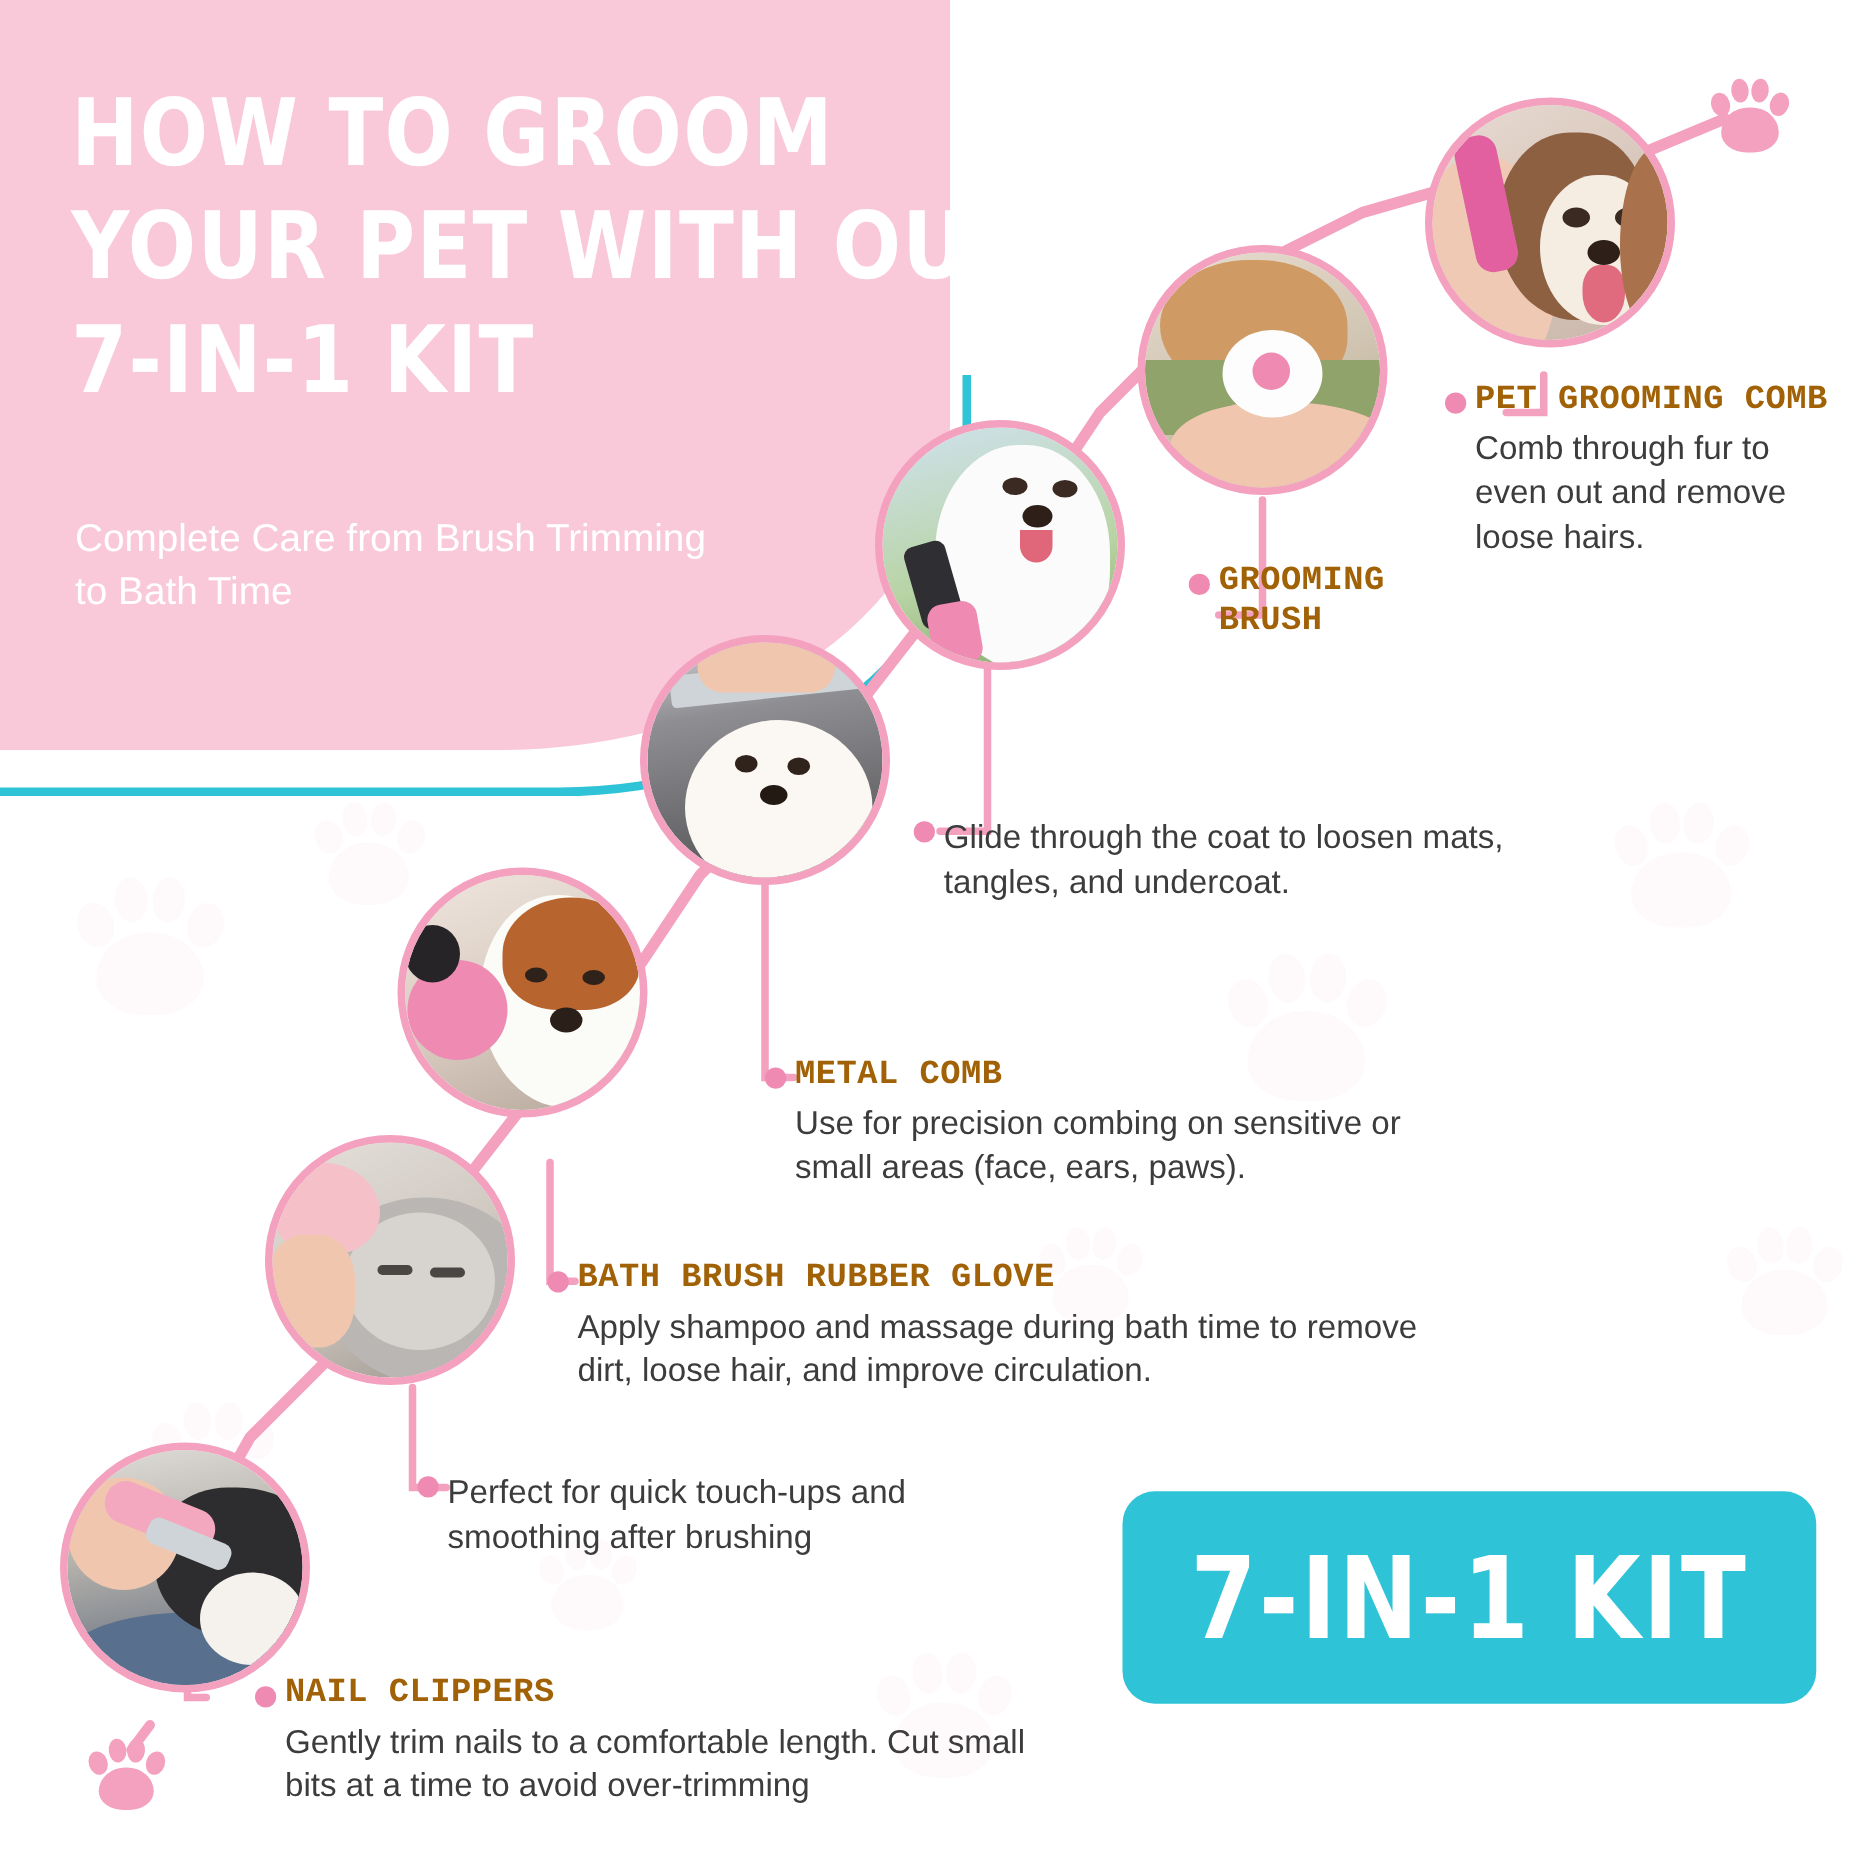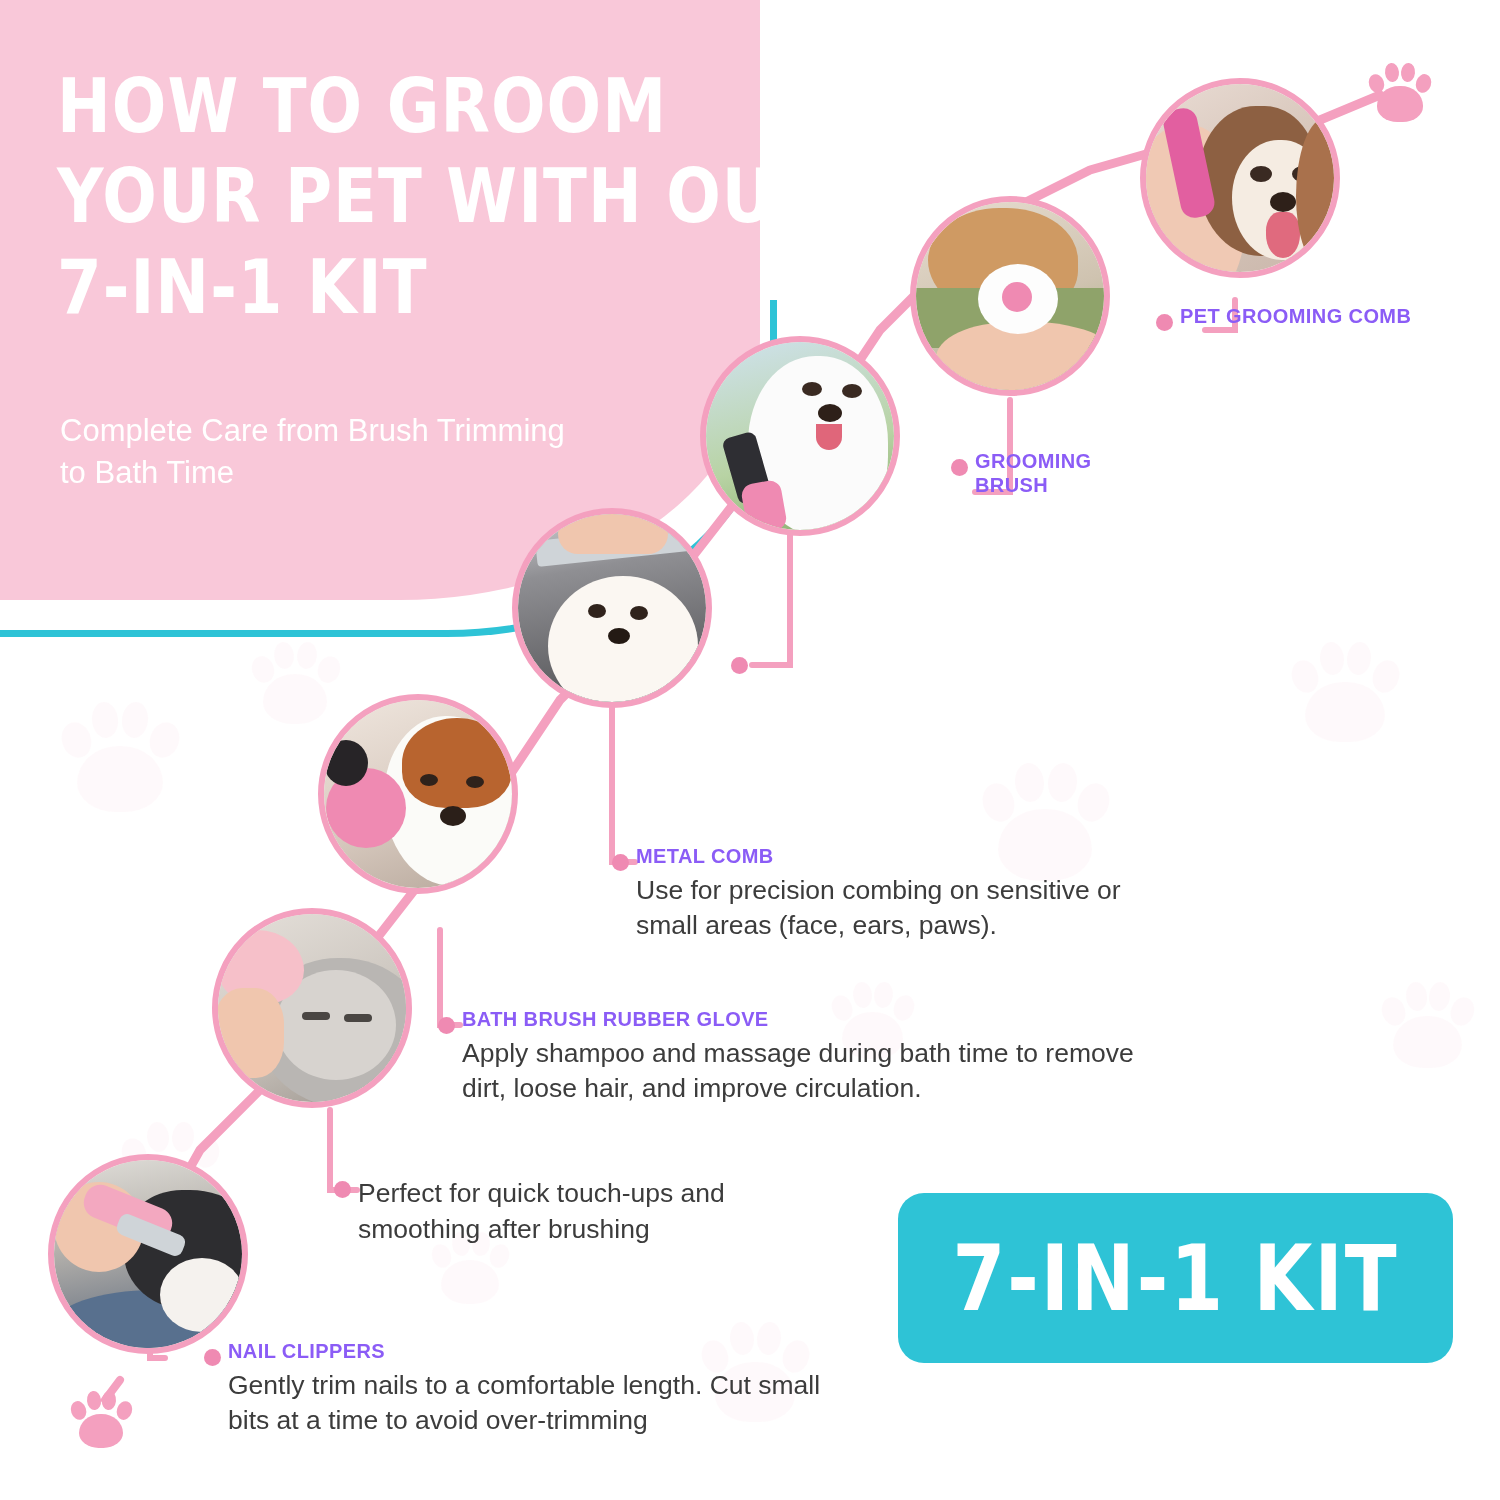--- a/index.html
+++ b/index.html
@@ -79,26 +79,27 @@
     background:#efe7e2;
   }
   .photo .inner{position:absolute;left:0;top:0;right:0;bottom:0;overflow:hidden;border-radius:50%;}
 
   
   .sky{position:absolute;left:0;top:0;width:100%;height:100%;}
   .blobx{position:absolute;border-radius:50%;}
 
   
   .item-title{
-    color:#8b5cf6;
+    color:#a16207;
     font-weight:bold;
-    font-size:20px;
+    font-size:27px;
     letter-spacing:.4px;
     line-height:1.18;
     text-transform:uppercase;
+    font-family:Liberation Mono, monospace;
   }
   .item-body{
     color:#3c3c3c;
     font-size:26.5px;
     line-height:1.34;
     margin-top:4px;
   }
   .block{position:absolute;}
 
   .dot{
@@ -340,29 +341,31 @@
     <div class="blobx" style="left:106px;top:98px;width:84px;height:74px;background:#f5f2ee;border-radius:50%;"></div>
     <div class="blobx" style="left:0px;top:22px;width:90px;height:90px;background:#f0c6ae;border-radius:50%;"></div>
     <div class="blobx" style="left:28px;top:36px;width:92px;height:34px;background:#f3a8c0;border-radius:16px;transform:rotate(22deg);"></div>
     <div class="blobx" style="left:62px;top:64px;width:70px;height:22px;background:#cfd4d8;border-radius:8px;transform:rotate(22deg);"></div>
   </div>
 </div>
 
 <div class="block" style="left:1180px;top:305px;width:300px;">
   <div class="dot" style="left:-24px;top:9px;"></div>
   <div class="item-title">PET GROOMING COMB</div>
+  <div class="item-body">Comb through fur to even out and remove loose hairs.</div>
 </div>
 
 <div class="block" style="left:975px;top:450px;width:480px;">
   <div class="dot" style="left:-24px;top:9px;"></div>
   <div class="item-title" style="width:180px;">GROOMING BRUSH</div>
 </div>
 
 <div class="block" style="left:755px;top:648px;width:500px;">
   <div class="dot" style="left:-24px;top:9px;"></div>
+  <div class="item-body">Glide through the coat to loosen mats, tangles, and undercoat.</div>
 </div>
 
 <div class="block" style="left:636px;top:845px;width:540px;">
   <div class="dot" style="left:-24px;top:9px;"></div>
   <div class="item-title">METAL COMB</div>
   <div class="item-body">Use for precision combing on sensitive or small areas (face, ears, paws).</div>
 </div>
 
 <div class="block" style="left:462px;top:1008px;width:720px;">
   <div class="dot" style="left:-24px;top:9px;"></div>

